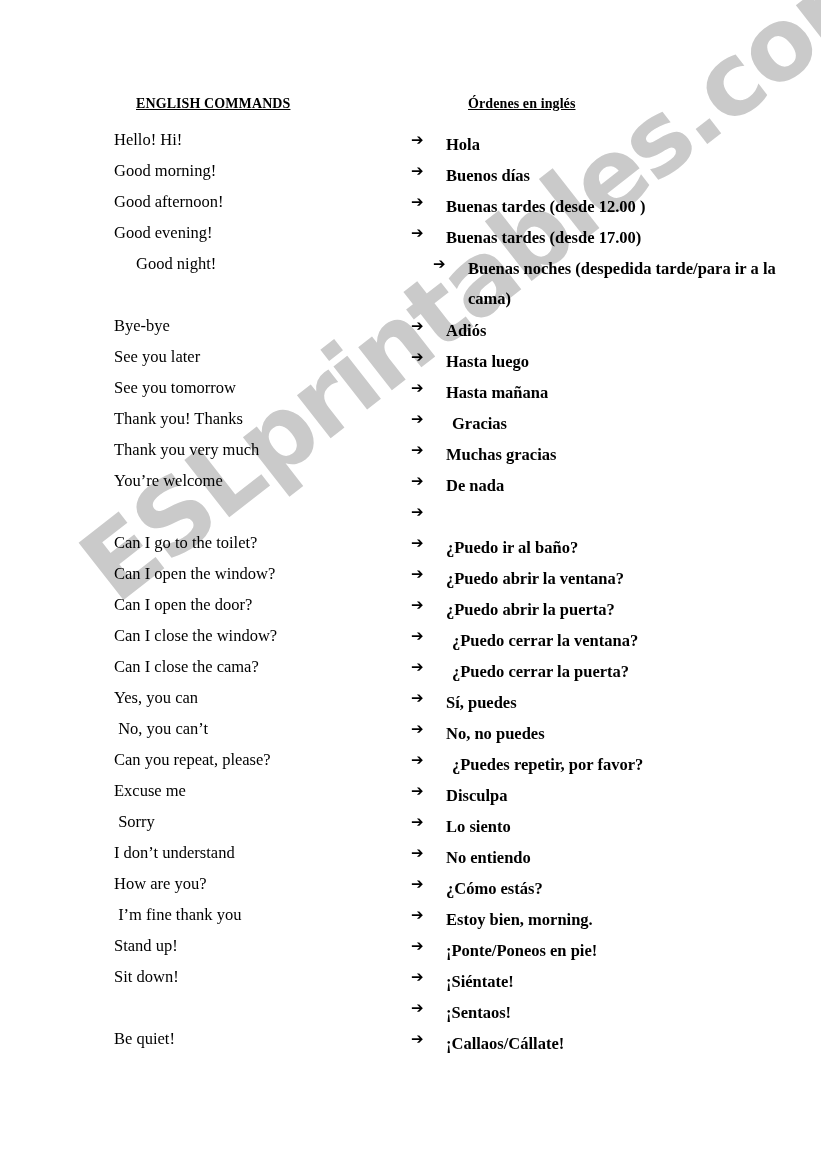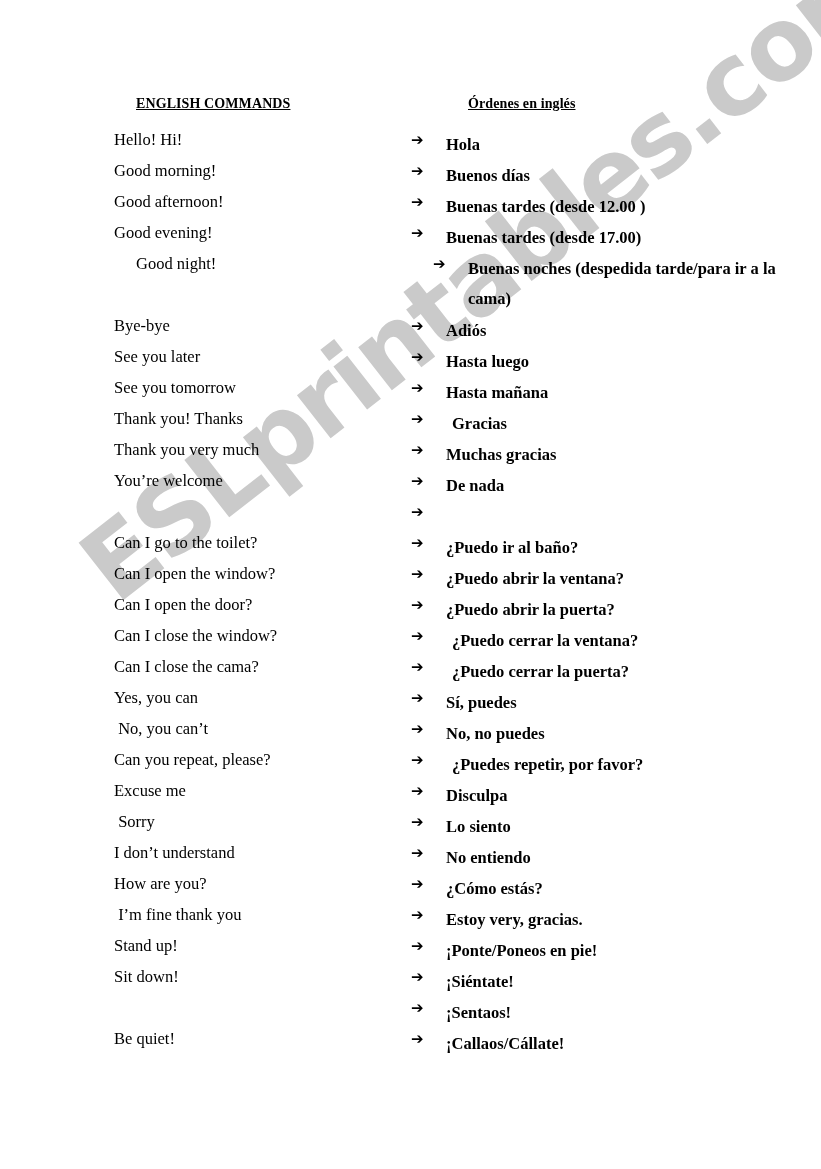--- a/index.html
+++ b/index.html
@@ -239,21 +239,21 @@
           <div class="es-text">No entiendo</div>
         </div>
         <div class="row">
           <div class="en-text">How are you?</div>
           <div class="arrow">➔</div>
           <div class="es-text">¿Cómo estás?</div>
         </div>
         <div class="row">
           <div class="en-text"> I’m fine thank you</div>
           <div class="arrow">➔</div>
-          <div class="es-text">Estoy very, gracias.</div>
+          <div class="es-text">Estoy bien, morning.</div>
         </div>
         <div class="row">
           <div class="en-text">Stand up!</div>
           <div class="arrow">➔</div>
           <div class="es-text">¡Ponte/Poneos en pie!</div>
         </div>
         <div class="row">
           <div class="en-text">Sit down!</div>
           <div class="arrow">➔</div>
           <div class="es-text">¡Siéntate!</div>

